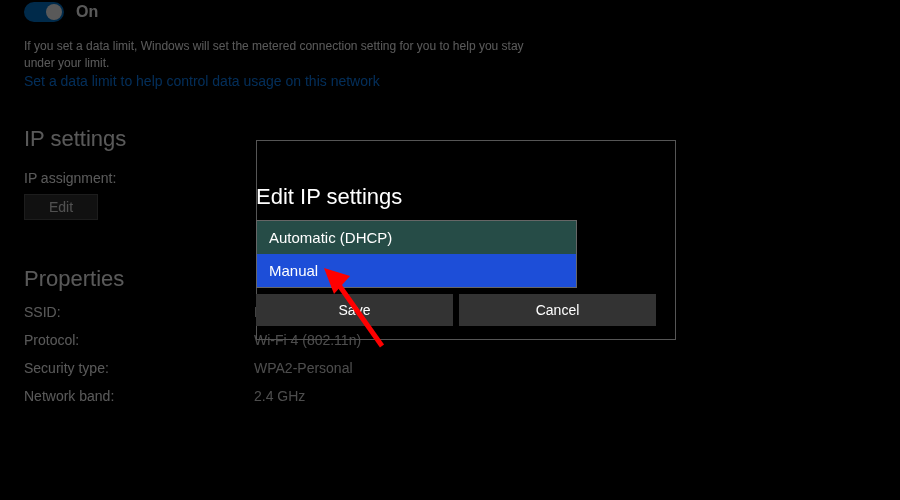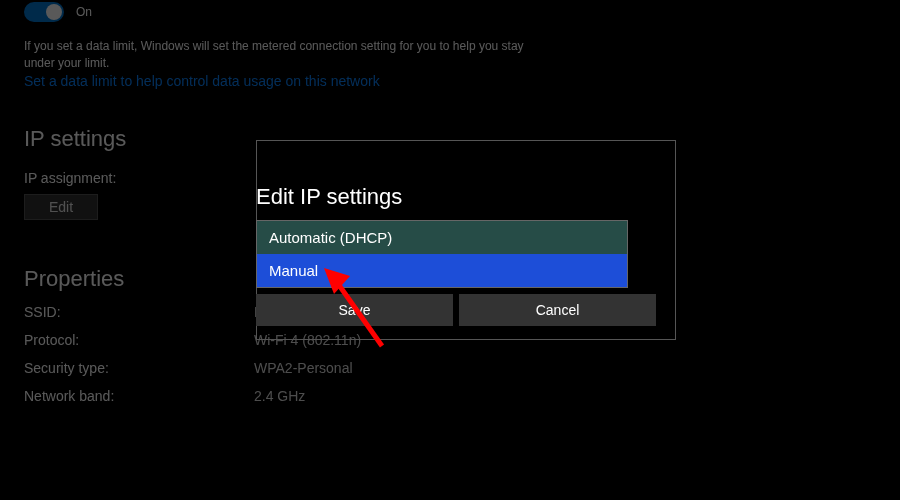--- a/index.html
+++ b/index.html
@@ -1,37 +1,37 @@
 <!DOCTYPE html>
 <html><head>
   <meta charset="utf-8">
   <style>
     * { margin: 0; padding: 0; box-sizing: border-box; font-family: "Segoe UI", sans-serif; }
     body { width: 900px; height: 500px; background: #000; color: #fff; overflow: hidden; position: relative; }
     .bg-content { padding: 0 24px; opacity: 0.35; pointer-events: none; }
     .toggle-row { display: flex; align-items: center; gap: 12px; margin-top: 2px; }
     .toggle { width: 40px; height: 20px; background: #0078d4; border-radius: 10px; position: relative; }
     .toggle::after { content: ""; position: absolute; right: 2px; top: 2px; width: 16px; height: 16px; background: #fff; border-radius: 50%; }
-    .toggle-label { font-size: 12px; }
+    .toggle-label { font-size: 16px; font-weight: bold; }
     .data-limit-desc { font-size: 12px; margin-top: 16px; max-width: 520px; line-height: 1.4; }
     .data-limit-link { color: #0a84ff; font-size: 14px; display: inline-block; }
     .section-heading { font-size: 22px; font-weight: 400; margin-top: 36px; }
     .ip-assign-row { display: flex; align-items: flex-start; gap: 140px; margin-top: 18px; }
     .ip-assign-label { font-size: 14px; }
     .edit-button { background: #333; border: 1px solid #555; color: #e5e5e5; font-size: 14px; padding: 4px 24px; margin-top: 8px; }
     .properties-heading { font-size: 22px; font-weight: 400; margin-top: 46px; }
     .prop-row { display: flex; margin-top: 12px; font-size: 14px; }
     .prop-label { width: 230px; }
     .prop-value { color: #ddd; }
 
     
     .dialog-shade { position: absolute; left: 256px; top: 140px; width: 420px; height: 200px; border: 1px solid #555; background: transparent; }
     .dialog { position: absolute; left: 256px; top: 184px; width: 400px; background: transparent; }
     .dialog-title { font-size: 22px; font-weight: 400; margin-bottom: 10px; color: #fff; }
-    .dropdown { width: 372px; border: 1px solid #666; }
+    .dropdown { width: 321px; border: 1px solid #666; }
     .dropdown-option { padding: 8px 12px; font-size: 15px; cursor: pointer; }
     .opt-selected { background: #264c47; }
     .opt-hover { background: #1d4ed8; }
     .button-row { display: flex; gap: 6px; margin-top: 6px; width: 400px; }
     .dlg-button { flex: 1; background: #333; color: #fff; border: none; font-size: 14px; padding: 8px 0; cursor: pointer; }
 
     
     .arrow { position: absolute; left: 322px; top: 266px; width: 100px; height: 100px; pointer-events: none; }
   </style>
 </head>

